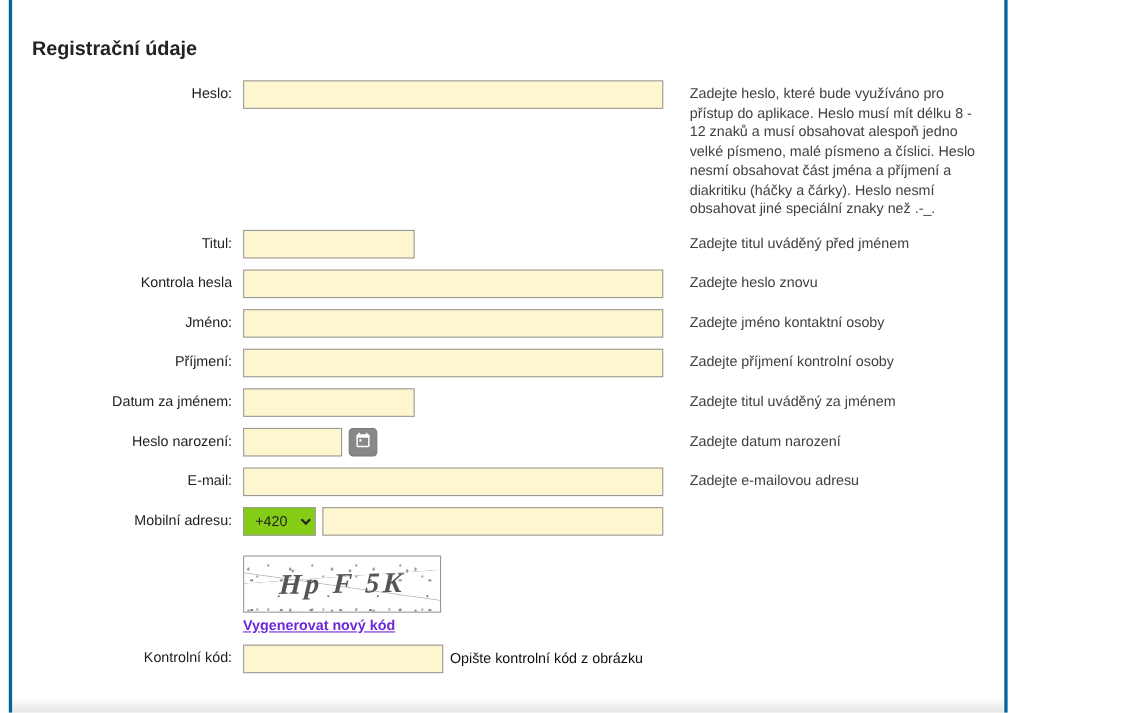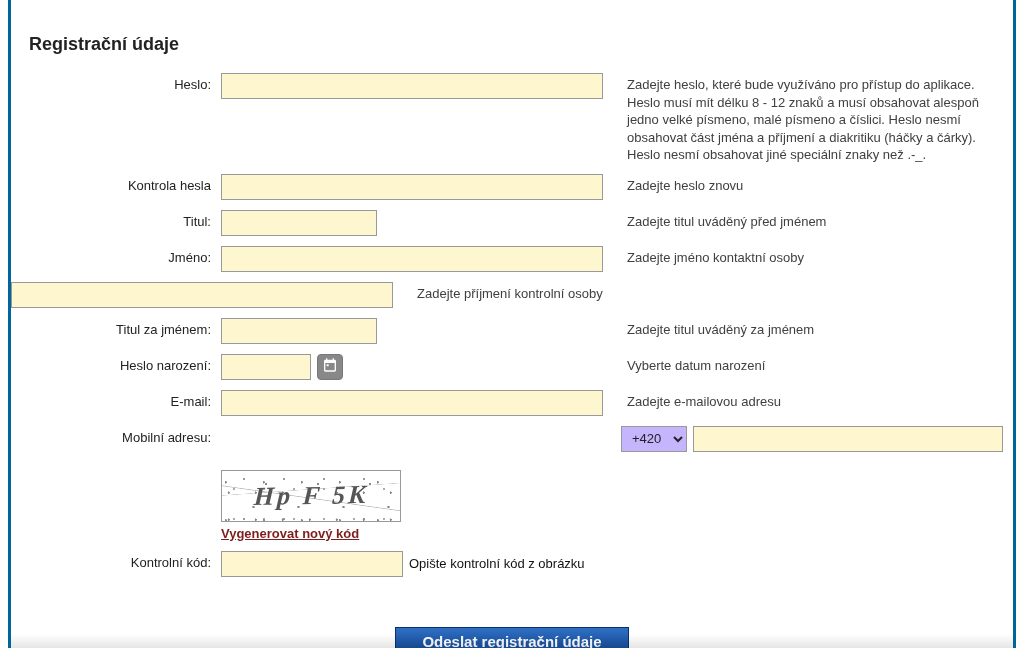--- a/index.html
+++ b/index.html
@@ -10,21 +10,21 @@
     color: #111;
     background: #fff;
     width: 1024px;
     height: 648px;
     overflow: hidden;
     position: relative;
   }
   .blue-frame {
     position:absolute;
     left:8px; top:0;
-    width: 1008px;
+    width: 908px;
     height: 648px;
     border: 3px solid #006699;
     border-top: none;
     border-bottom: none;
     padding: 0;
   }
   .shadow-bar {
     position:absolute;
     left:0; right:0; bottom:0;
     height:14px;
@@ -41,21 +41,20 @@
     padding-left: 18px;
     padding-top: 28px;
   }
   .form {
     display:block;
   }
   .row {
     display:flex;
     align-items: flex-start;
     margin-bottom: 10px;
-    justify-content: space-between;
   }
   .label-col {
     width: 210px;
     text-align: right;
     padding-right: 10px;
     padding-top: 4px;
     font-size: 13px;
     color:#222;
   }
   .input-col {
@@ -78,21 +77,21 @@
     border: 1px solid #999;
     background: #FDF6CE;
     padding: 2px 6px;
     font-size: 13px;
     color:#222;
     outline:none;
   }
   .yellow-full { width: 382px; }
   .gray-input { background:#d5d5d5; width:156px; }
   .date-input { width: 90px; }
-  .phone-select { width: 66px; background:#c4b5fd; }
+  .phone-select { width: 66px; background:#84cc16; }
   .phone-number { width: 310px; }
   .code-input { width: 182px; }
   .cal-btn {
     width:26px; height:26px;
     background:#888;
     border:1px solid #777;
     border-radius:4px;
     display:flex; align-items:center; justify-content:center;
     cursor:pointer;
     color:#fff;
@@ -116,21 +115,21 @@
     font-family: "Times New Roman", serif;
     font-size: 26px;
     letter-spacing: 3px;
     font-style: italic;
     color:#555;
     user-select:none;
     position:relative;
   }
   .captcha-text { transform: skewX(-4deg) rotate(-1deg); font-weight:bold; }
   .captcha-link {
-    color:#7f1d1d;
+    color:#6d28d9;
     font-weight:bold;
     text-decoration: underline;
     font-size:13px;
     display:inline-block;
     margin-top:4px;
     cursor:pointer;
   }
   .submit-row {
     margin-top: 50px;
     text-align:center;
@@ -158,71 +157,72 @@
 
     <div class="row">
       <div class="label-col">Heslo:</div>
       <div class="input-col">
           <input type="password" class="yellow-full" style="">
         </div>
       <div class="hint-col">Zadejte heslo, které bude využíváno pro přístup do aplikace. Heslo musí mít délku 8 - 12 znaků a musí obsahovat alespoň jedno velké písmeno, malé písmeno a číslici. Heslo nesmí obsahovat část jména a příjmení a diakritiku (háčky a čárky). Heslo nesmí obsahovat jiné speciální znaky než .-_.</div>
     </div>
 
     <div class="row">
+      <div class="label-col">Titul:</div>
+      <div class="input-col">
+          <input type="text" class="gray-input" style="">
+        </div>
+      <div class="hint-col">Zadejte titul uváděný před jménem</div>
+    </div>
+
+    <div class="row">
       <div class="label-col">Kontrola hesla</div>
       <div class="input-col">
           <input type="password" class="yellow-full" style="">
         </div>
       <div class="hint-col">Zadejte heslo znovu</div>
     </div>
 
     <div class="row">
-      <div class="label-col">Titul:</div>
-      <div class="input-col">
-          <input type="text" class="gray-input" style="">
-        </div>
-      <div class="hint-col">Zadejte titul uváděný před jménem</div>
-    </div>
-
-    <div class="row">
       <div class="label-col">Jméno:</div>
       <div class="input-col">
           <input type="text" class="yellow-full" style="">
         </div>
       <div class="hint-col">Zadejte jméno kontaktní osoby</div>
     </div>
 
     <div class="row">
+      <div class="label-col">Příjmení:</div>
       <div class="input-col">
           <input type="text" class="yellow-full" style="">
         </div>
       <div class="hint-col">Zadejte příjmení kontrolní osoby</div>
     </div>
 
     <div class="row">
-      <div class="label-col">Titul za jménem:</div>
+      <div class="label-col">Datum za jménem:</div>
       <div class="input-col">
           <input type="text" class="gray-input" style="">
         </div>
       <div class="hint-col">Zadejte titul uváděný za jménem</div>
     </div>
 
     <div class="row">
       <div class="label-col">Heslo narození:</div>
       <div class="input-col">
         <input type="text" class="date-input" style="">
         <div class="cal-btn">
           <span>
             <svg viewBox="0 0 24 24">
                 <path d="M19 4h-1V2h-2v2H8V2H6v2H5C3.9 4 3 4.9 3 6v14c0 1.1.9 2 2 2h14c1.1 0 2-.9 2-2V6C21 4.9 20.1 4 19 4zM19 20H5V9h14V20zM7 11h3v3H7V11z"></path>
               </svg>
           </span>
         </div>
       </div>
-      <div class="hint-col">Vyberte datum narození</div>
+      <div class="hint-col">Zadejte datum narození</div>
     </div>
 
     <div class="row">
       <div class="label-col">E-mail:</div>
       <div class="input-col">
           <input type="text" class="yellow-full" style="">
         </div>
       <div class="hint-col">Zadejte e-mailovou adresu</div>
     </div>
 

